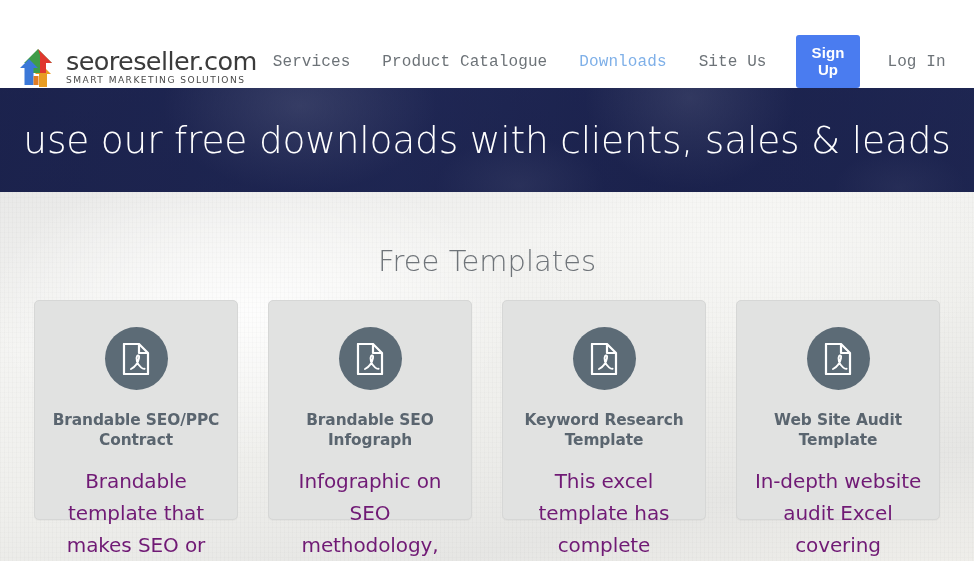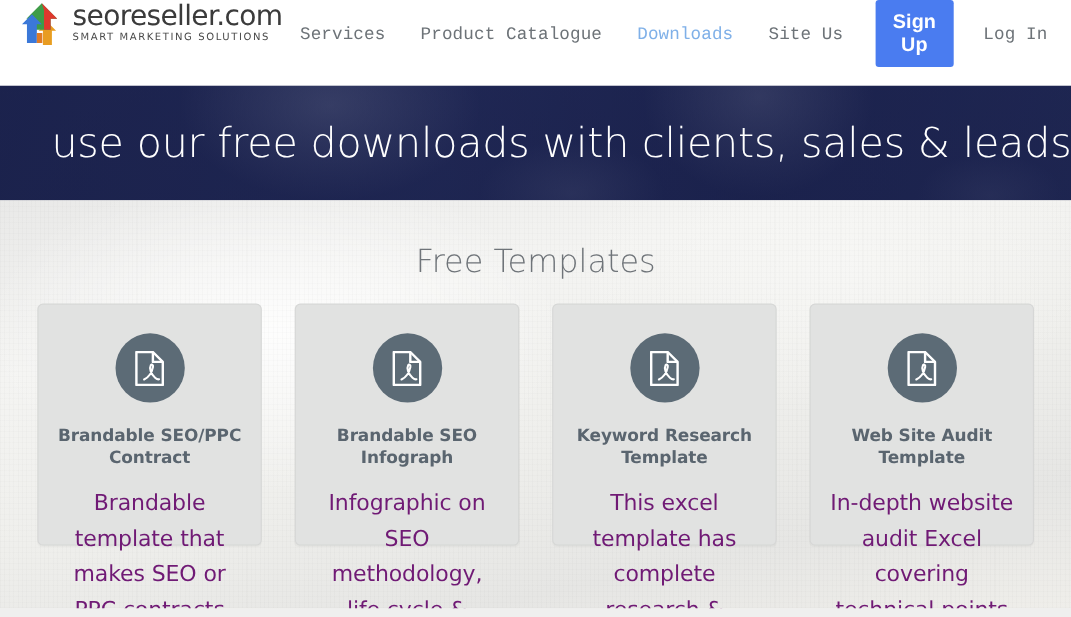--- a/index.html
+++ b/index.html
@@ -14,24 +14,24 @@
   body {
     font-family: "Liberation Sans", sans-serif;
     background: #efefee;
     -webkit-font-smoothing: antialiased;
   }
 
   
   .header {
     position: relative;
     width: 974px;
-    height: 78px;
+    height: 88px;
     background: #ffffff;
     display: flex;
-    align-items: flex-start;
+    align-items: flex-end;
   }
 
   .logo-wrap {
     display: flex;
     align-items: center;
     margin-left: 16px;
     text-decoration: none;
   }
 
   .logo-mark {
@@ -79,21 +79,21 @@
     padding: 0 16px;
     white-space: nowrap;
     letter-spacing: 0.1px;
     font-family: Liberation Mono, monospace;
   }
   .nav-link.active { color: #7fb0e8; }
 
   .signup-btn {
     background: #4a7cf0;
     color: #ffffff;
-    font-size: 18px;
+    font-size: 15px;
     font-weight: bold;
     border: none;
     border-radius: 3px;
     padding: 9px 16px 10px;
     margin: 0 11px 0 13px;
     cursor: pointer;
     letter-spacing: 0.1px;
     font-family: "Liberation Sans", sans-serif;
   }
 
@@ -115,21 +115,21 @@
       radial-gradient(ellipse 95px 55px at 900px 100px, rgba(160,165,195,0.18), rgba(160,165,195,0) 70%),
       linear-gradient(100deg, #1d2450 0%, #242c5c 42%, #1c2350 70%, #222a58 100%);
   }
   .hero-veil {
     position: absolute; inset: 0;
     background: linear-gradient(180deg, rgba(26,33,74,0.48) 0%, rgba(26,33,74,0.60) 100%);
   }
   .hero-title {
     position: relative;
     z-index: 2;
-    text-align: right;
+    text-align: center;
     color: #ffffff;
     font-family: "DejaVu Sans", sans-serif;
     font-weight: 300;
     font-size: 37.5px;
     letter-spacing: -0.2px;
     line-height: 104px;
     white-space: nowrap;
   }
 
   
@@ -155,21 +155,21 @@
   }
 
   .section-title {
     position: relative;
     z-index: 2;
     text-align: center;
     font-family: "DejaVu Sans", sans-serif;
     font-weight: 300;
     font-size: 29px;
     color: #6f7479;
-    padding-top: 38px;
+    padding-top: 52px;
     letter-spacing: 0px;
   }
 
   .cards {
     position: relative;
     z-index: 2;
     display: flex;
     justify-content: center;
     gap: 30px;
     margin-top: 22px;

